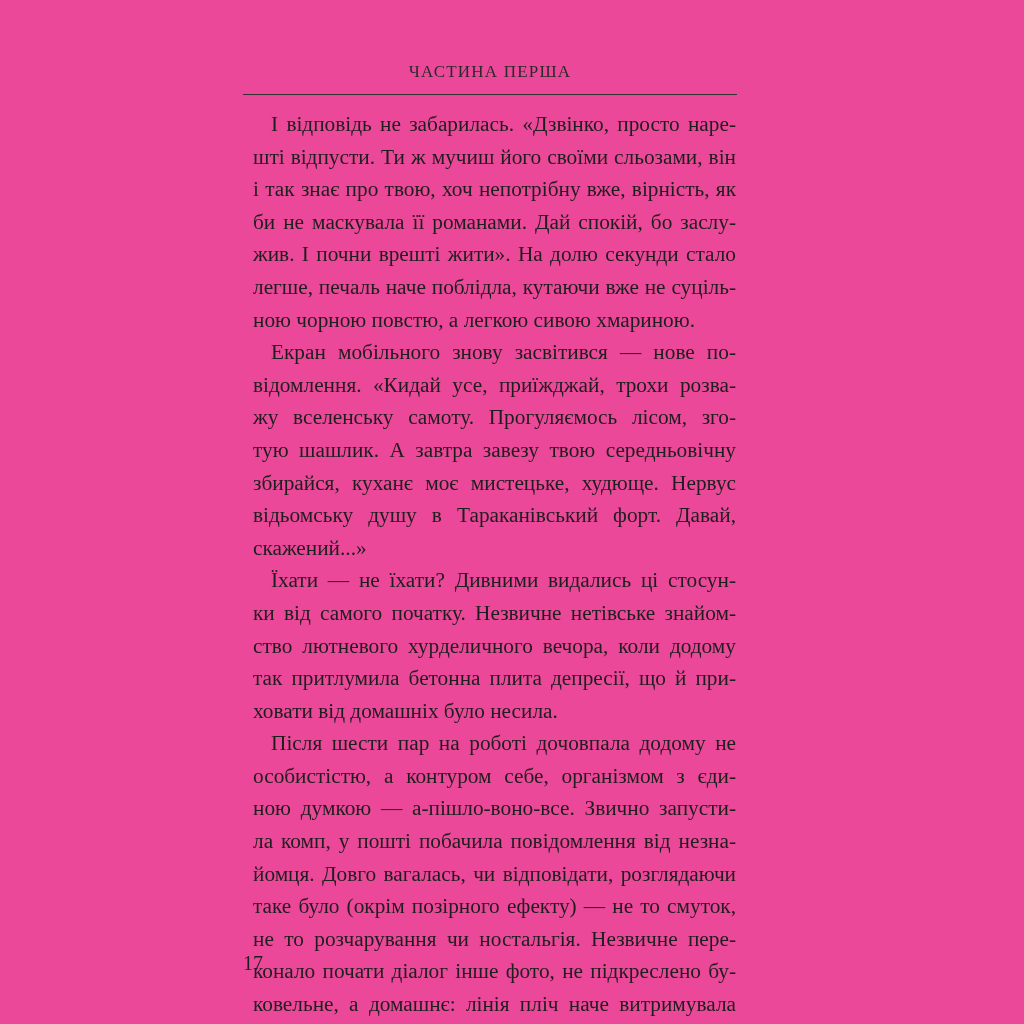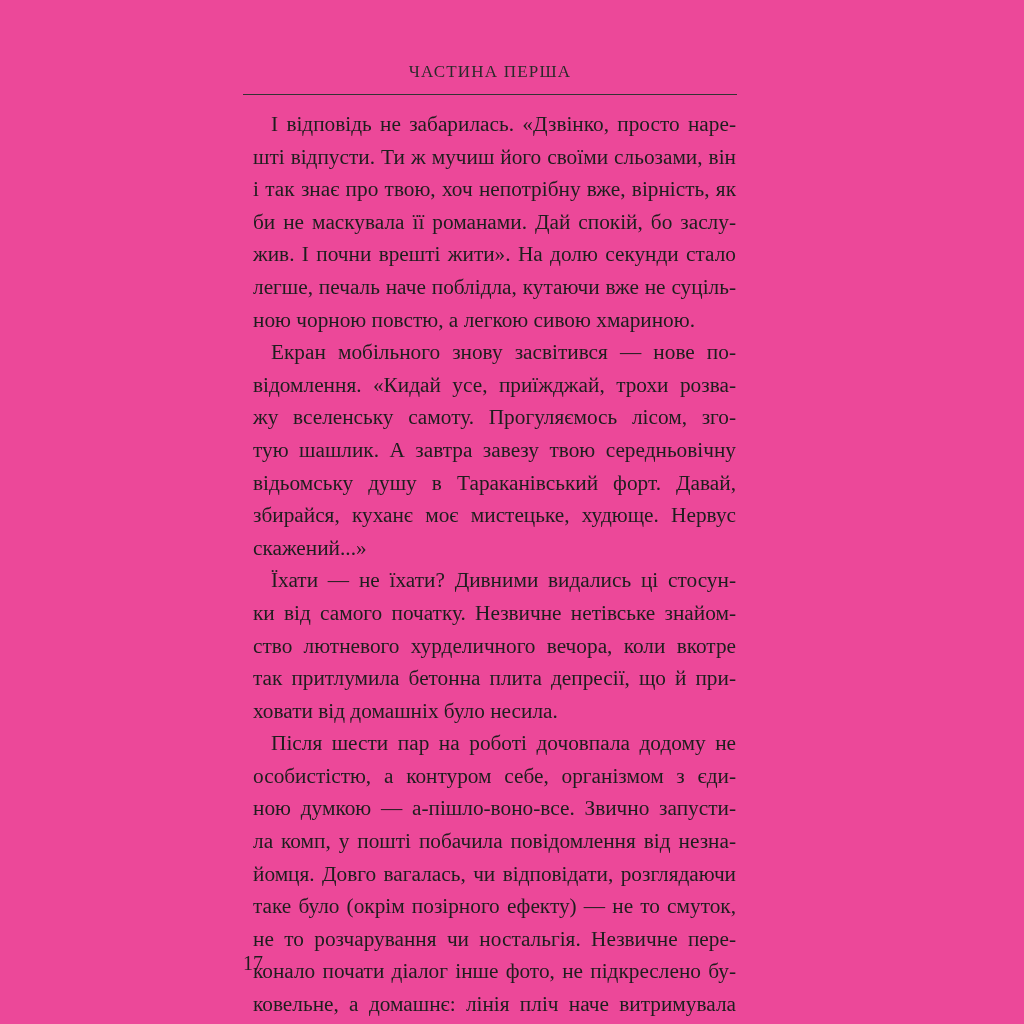--- a/index.html
+++ b/index.html
@@ -94,29 +94,29 @@
       <span class="line">жив. І почни врешті жити». На долю секунди стало</span>
       <span class="line">легше, печаль наче поблідла, кутаючи вже не суціль-</span>
       <span class="line last">ною чорною повстю, а легкою сивою хмариною.</span>
     </div>
 
     <div class="para">
       <span class="line indent">Екран мобільного знову засвітився — нове по-</span>
       <span class="line">відомлення. «Кидай усе, приїжджай, трохи розва-</span>
       <span class="line">жу вселенську самоту. Прогуляємось лісом, зго-</span>
       <span class="line">тую шашлик. А завтра завезу твою середньовічну</span>
+      <span class="line">збирайся, куханє моє мистецьке, худюще. Нервус</span>
       <span class="line">відьомську душу в Тараканівський форт. Давай,</span>
-      <span class="line">збирайся, куханє моє мистецьке, худюще. Нервус</span>
       <span class="line last">скажений...»</span>
     </div>
 
     <div class="para">
       <span class="line indent">Їхати — не їхати? Дивними видались ці стосун-</span>
       <span class="line">ки від самого початку. Незвичне нетівське знайом-</span>
-      <span class="line">ство лютневого хурделичного вечора, коли вкотре</span>
+      <span class="line">ство лютневого хурделичного вечора, коли додому</span>
       <span class="line">так притлумила бетонна плита депресії, що й при-</span>
       <span class="line last">ховати від домашніх було несила.</span>
     </div>
 
     <div class="para">
       <span class="line indent">Після шести пар на роботі дочовпала додому не</span>
       <span class="line">особистістю, а контуром себе, організмом з єди-</span>
       <span class="line">ною думкою — а-пішло-воно-все. Звично запусти-</span>
       <span class="line">ла комп, у пошті побачила повідомлення від незна-</span>
       <span class="line">йомця. Довго вагалась, чи відповідати, розглядаючи</span>

